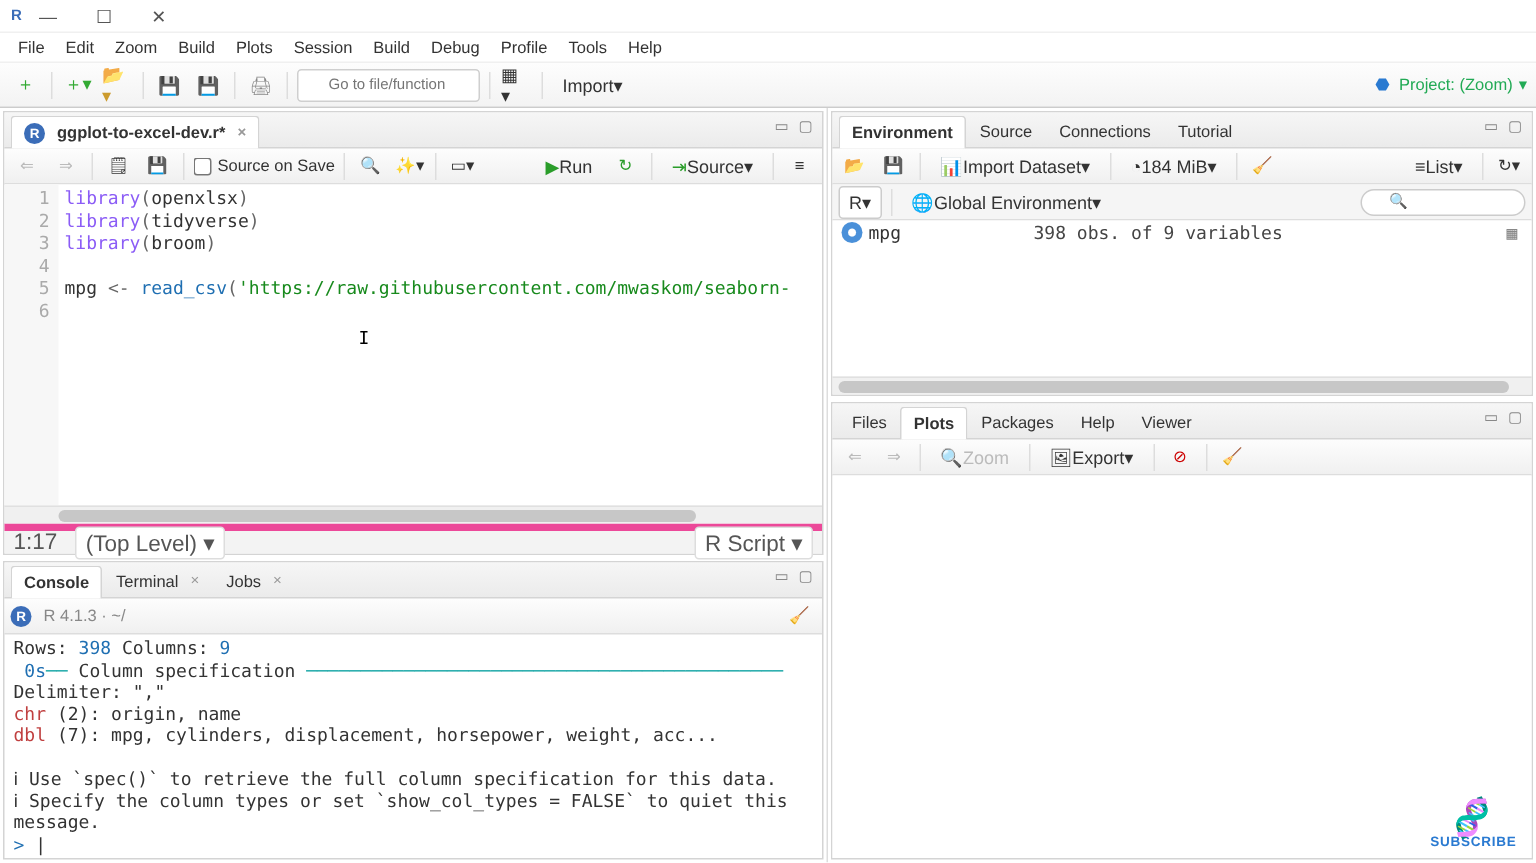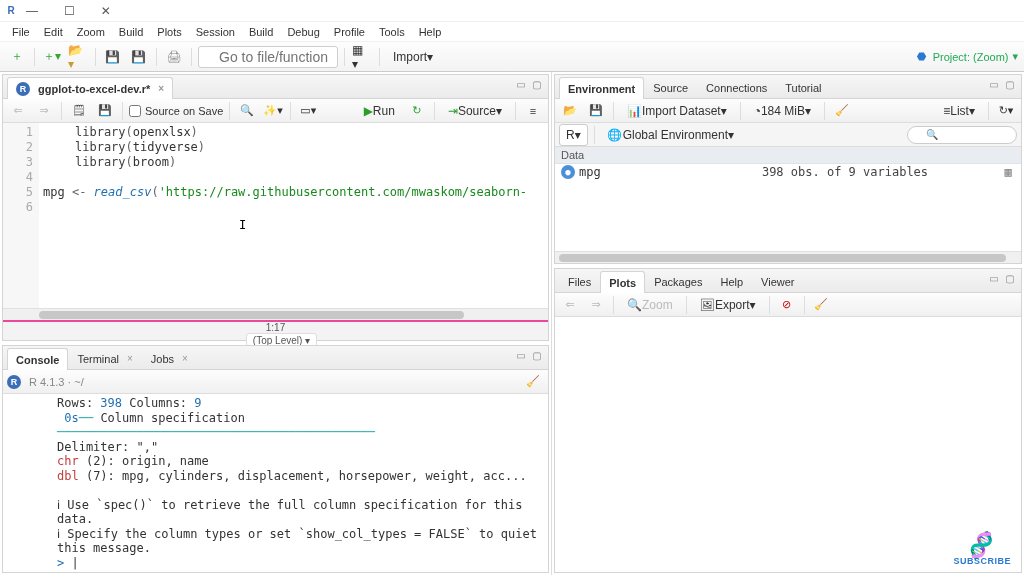--- a/index.html
+++ b/index.html
@@ -7,63 +7,63 @@
 .titlebar { height: 22px; background: #fff; display: flex; align-items: center; padding: 0 4px; border-bottom: 1px solid #f0f0f0; }
 .titlebar .r-logo { width: 14px; height: 14px; margin-right: 4px; display: inline-flex; align-items: center; justify-content: center; font-weight: bold; font-size: 10px; color: #3b6db8; }
 .titlebar .title { font-size: 11px; color: #333; flex: 1; }
 .titlebar .wincontrols { display: flex; gap: 18px; margin-right: 4px; }
 .titlebar .wincontrols span { font-size: 12px; color: #555; cursor: pointer; padding: 0 4px; }
 .menubar { height: 20px; background: #fff; display: flex; align-items: center; padding: 0 6px; gap: 2px; border-bottom: 1px solid #f0f0f0; }
 .menubar .mitem { font-size: 11px; color: #333; padding: 2px 6px; cursor: pointer; }
 .toolbar { height: 30px; background: linear-gradient(#fdfdfd,#f3f3f3); border-bottom: 1px solid #ccc; display: flex; align-items: center; padding: 0 6px; gap: 4px; }
 .tb-btn { width: 22px; height: 22px; display: inline-flex; align-items: center; justify-content: center; border: 1px solid transparent; border-radius: 3px; font-size: 12px; cursor: pointer; }
 .tb-sep { width: 1px; height: 18px; background: #ddd; margin: 0 2px; }
-.tb-input { height: 22px; border: 1px solid #cfcfcf; border-radius: 3px; padding: 0 6px; font-size: 14px; color: #888; width: 140px; background: #fff; }
+.tb-input { height: 22px; border: 1px solid #cfcfcf; border-radius: 3px; padding: 0 6px; font-size: 10px; color: #888; width: 122px; background: #fff; }
 .proj { margin-left: auto; display: flex; align-items: center; gap: 4px; color: #2a5; font-size: 11px; }
 .workarea { position: absolute; top: 72px; left: 0; right: 0; bottom: 0; display: flex; }
 .left-col { width: 552px; display: flex; flex-direction: column; border-right: 1px solid #ddd; }
 .right-col { flex: 1; display: flex; flex-direction: column; }
 .pane { display: flex; flex-direction: column; border: 1px solid #d4d4d4; margin: 2px; background: #fff; }
 .pane-tabs { height: 24px; background: linear-gradient(#f6f6f6,#ebebeb); border-bottom: 1px solid #d4d4d4; display: flex; align-items: flex-end; padding: 0 4px; position: relative; }
 .tab { height: 22px; padding: 0 8px; display: inline-flex; align-items: center; gap: 4px; font-size: 11px; cursor: pointer; border: 1px solid transparent; background: transparent; border-bottom: none; }
 .tab.active { background: #fff; border-color: #d4d4d4; border-top-left-radius: 3px; border-top-right-radius: 3px; position: relative; top: 1px; font-weight: bold; }
 .tab .tab-close { color: #999; font-size: 10px; margin-left: 4px; }
 .pane-controls { position: absolute; right: 4px; top: 2px; display: flex; gap: 2px; }
 .pane-controls .pc { width: 14px; height: 14px; font-size: 10px; color: #888; display: inline-flex; align-items: center; justify-content: center; cursor: pointer; }
 .secondary-tb { height: 24px; background: linear-gradient(#fdfdfd,#f0f0f0); border-bottom: 1px solid #ddd; display: flex; align-items: center; padding: 0 4px; gap: 4px; font-size: 11px; }
 .secondary-tb .spacer { flex: 1; }
 .source-body { flex: 1; display: flex; overflow: hidden; background: #fff; }
 .gutter { width: 36px; background: #f7f7f7; text-align: right; padding: 2px 6px 0 0; font-family: "Consolas","Menlo",monospace; font-size: 12px; color: #aaa; line-height: 15px; }
 .code { flex: 1; padding: 2px 4px 0; font-family: "Consolas","Menlo",monospace; font-size: 12px; line-height: 15px; white-space: pre; overflow: hidden; position: relative; }
-.tok-kw { color: #404040; margin-left: 32px; }
-.tok-fn { color: #1f6fb2; font-style: italic; }
+.tok-kw { color: #8b5cf6; }
+.tok-fn { color: #1f6fb2; }
 .tok-paren { color: #666; }
 .tok-id { color: #333; }
 .tok-op { color: #666; }
 .tok-str { color: #188a1d; }
 .cursor-I { position: absolute; font-family: monospace; color: #000; }
-.status-line { height: 20px; background: #f3f3f3; border-top: 2px solid #ec4899; display: flex; align-items: center; padding: 0 6px; font-size: 10px; color: #555; flex-direction: column; }
+.status-line { height: 20px; background: #f3f3f3; border-top: 5px solid #ec4899; display: flex; align-items: center; padding: 0 6px; font-size: 15px; color: #555; }
 .status-line .spacer { flex: 1; }
 .scrollbar-h { height: 12px; background: #f0f0f0; border-top: 1px solid #e0e0e0; position: relative; }
 .scrollbar-h .thumb { position: absolute; top: 2px; height: 8px; background: #c7c7c7; border-radius: 4px; left: 36px; width: 78%; }
 
-.console-body { flex: 1; padding: 2px 6px; font-family: "Consolas","Menlo",monospace; font-size: 12px; line-height: 14.5px; overflow: hidden; white-space: pre-wrap; margin-left: 48px; }
+.console-body { flex: 1; padding: 2px 6px; font-family: "Consolas","Menlo",monospace; font-size: 12px; line-height: 14.5px; overflow: hidden; white-space: pre-wrap; }
 .con-num { color: #1f6fb2; }
 .con-key { color: #c04040; }
 .con-dash { color: #2aa; }
 .con-prompt { color: #1f6fb2; }
 .proj-line { display:flex; align-items:center; gap:4px; }
 .proj-line .cube { width: 14px; height: 14px; display:inline-flex; align-items:center; justify-content:center; color:#2a7ad1; }
 
 .env-body { flex:1; background:#fff; overflow:hidden; }
 .env-header-row { background:#e9edf1; padding:2px 6px; font-size:11px; color:#555; border-bottom:1px solid #dde3e8; }
 .env-row { display:flex; padding:1px 6px; font-family:"Consolas","Menlo",monospace; font-size:12px; align-items:center; }
 .env-row .bullet { width:14px; height:14px; border-radius:7px; background:#4a90d9; color:#fff; display:inline-flex; align-items:center; justify-content:center; font-size:9px; margin-right:4px; }
 .env-row .varname { width:110px; }
-.env-row .vardesc { flex:1; color:#444;text-align:center; }
+.env-row .vardesc { flex:1; color:#444; }
 .env-row .tbl-ico { width:14px; text-align:center; color:#888; }
 .search-env { margin-left:auto; width:110px; height:18px; border:1px solid #ccc; border-radius:9px; font-size:10px; padding:0 6px 0 18px; background: #fff; position: relative; }
 .plots-body { flex:1; background:#fff; position:relative; }
 .subscribe { position:absolute; bottom:6px; right:10px; display:flex; flex-direction:column; align-items:center; color:#2a7ad1; font-size:9px; font-weight:bold; letter-spacing:0.5px; }
 .subscribe .dna { font-size:22px; line-height:20px; transform: rotate(-15deg); }
 .small-icon { font-size: 11px; }
 .r-chip { width:14px; height:14px; border-radius:7px; background:#3b6db8; color:#fff; display:inline-flex; align-items:center; justify-content:center; font-weight:bold; font-size:9px; margin-right:4px; }
 .chk { width:12px; height:12px; }
 </style>
 </head>
@@ -256,21 +256,20 @@
         <span class="tb-btn small-icon">↻▾</span>
       </div>
       <div class="secondary-tb" style="background:#f5f5f5">
         <span class="tb-btn" style="width:auto; padding:0 6px; border:1px solid #ccc; background:#fff"><span>R</span> ▾</span>
         <span class="tb-sep"></span>
         <span class="tb-btn" style="width:auto; padding:0 6px">🌐 <span>Global Environment</span> ▾</span>
         <span class="spacer"></span>
         <input class="search-env" placeholder="🔍" style="">
       </div>
       <div class="env-body">
-        <div class="env-header-row">Data</div>
         <div class="env-row">
           <span class="bullet">●</span>
           <span class="varname">mpg</span>
           <span class="vardesc">398 obs. of 9 variables</span>
           <span class="tbl-ico">▦</span>
         </div>
       </div>
       <div class="scrollbar-h">
           <div class="thumb" style="left:4px; width:96%"></div>
         </div>

